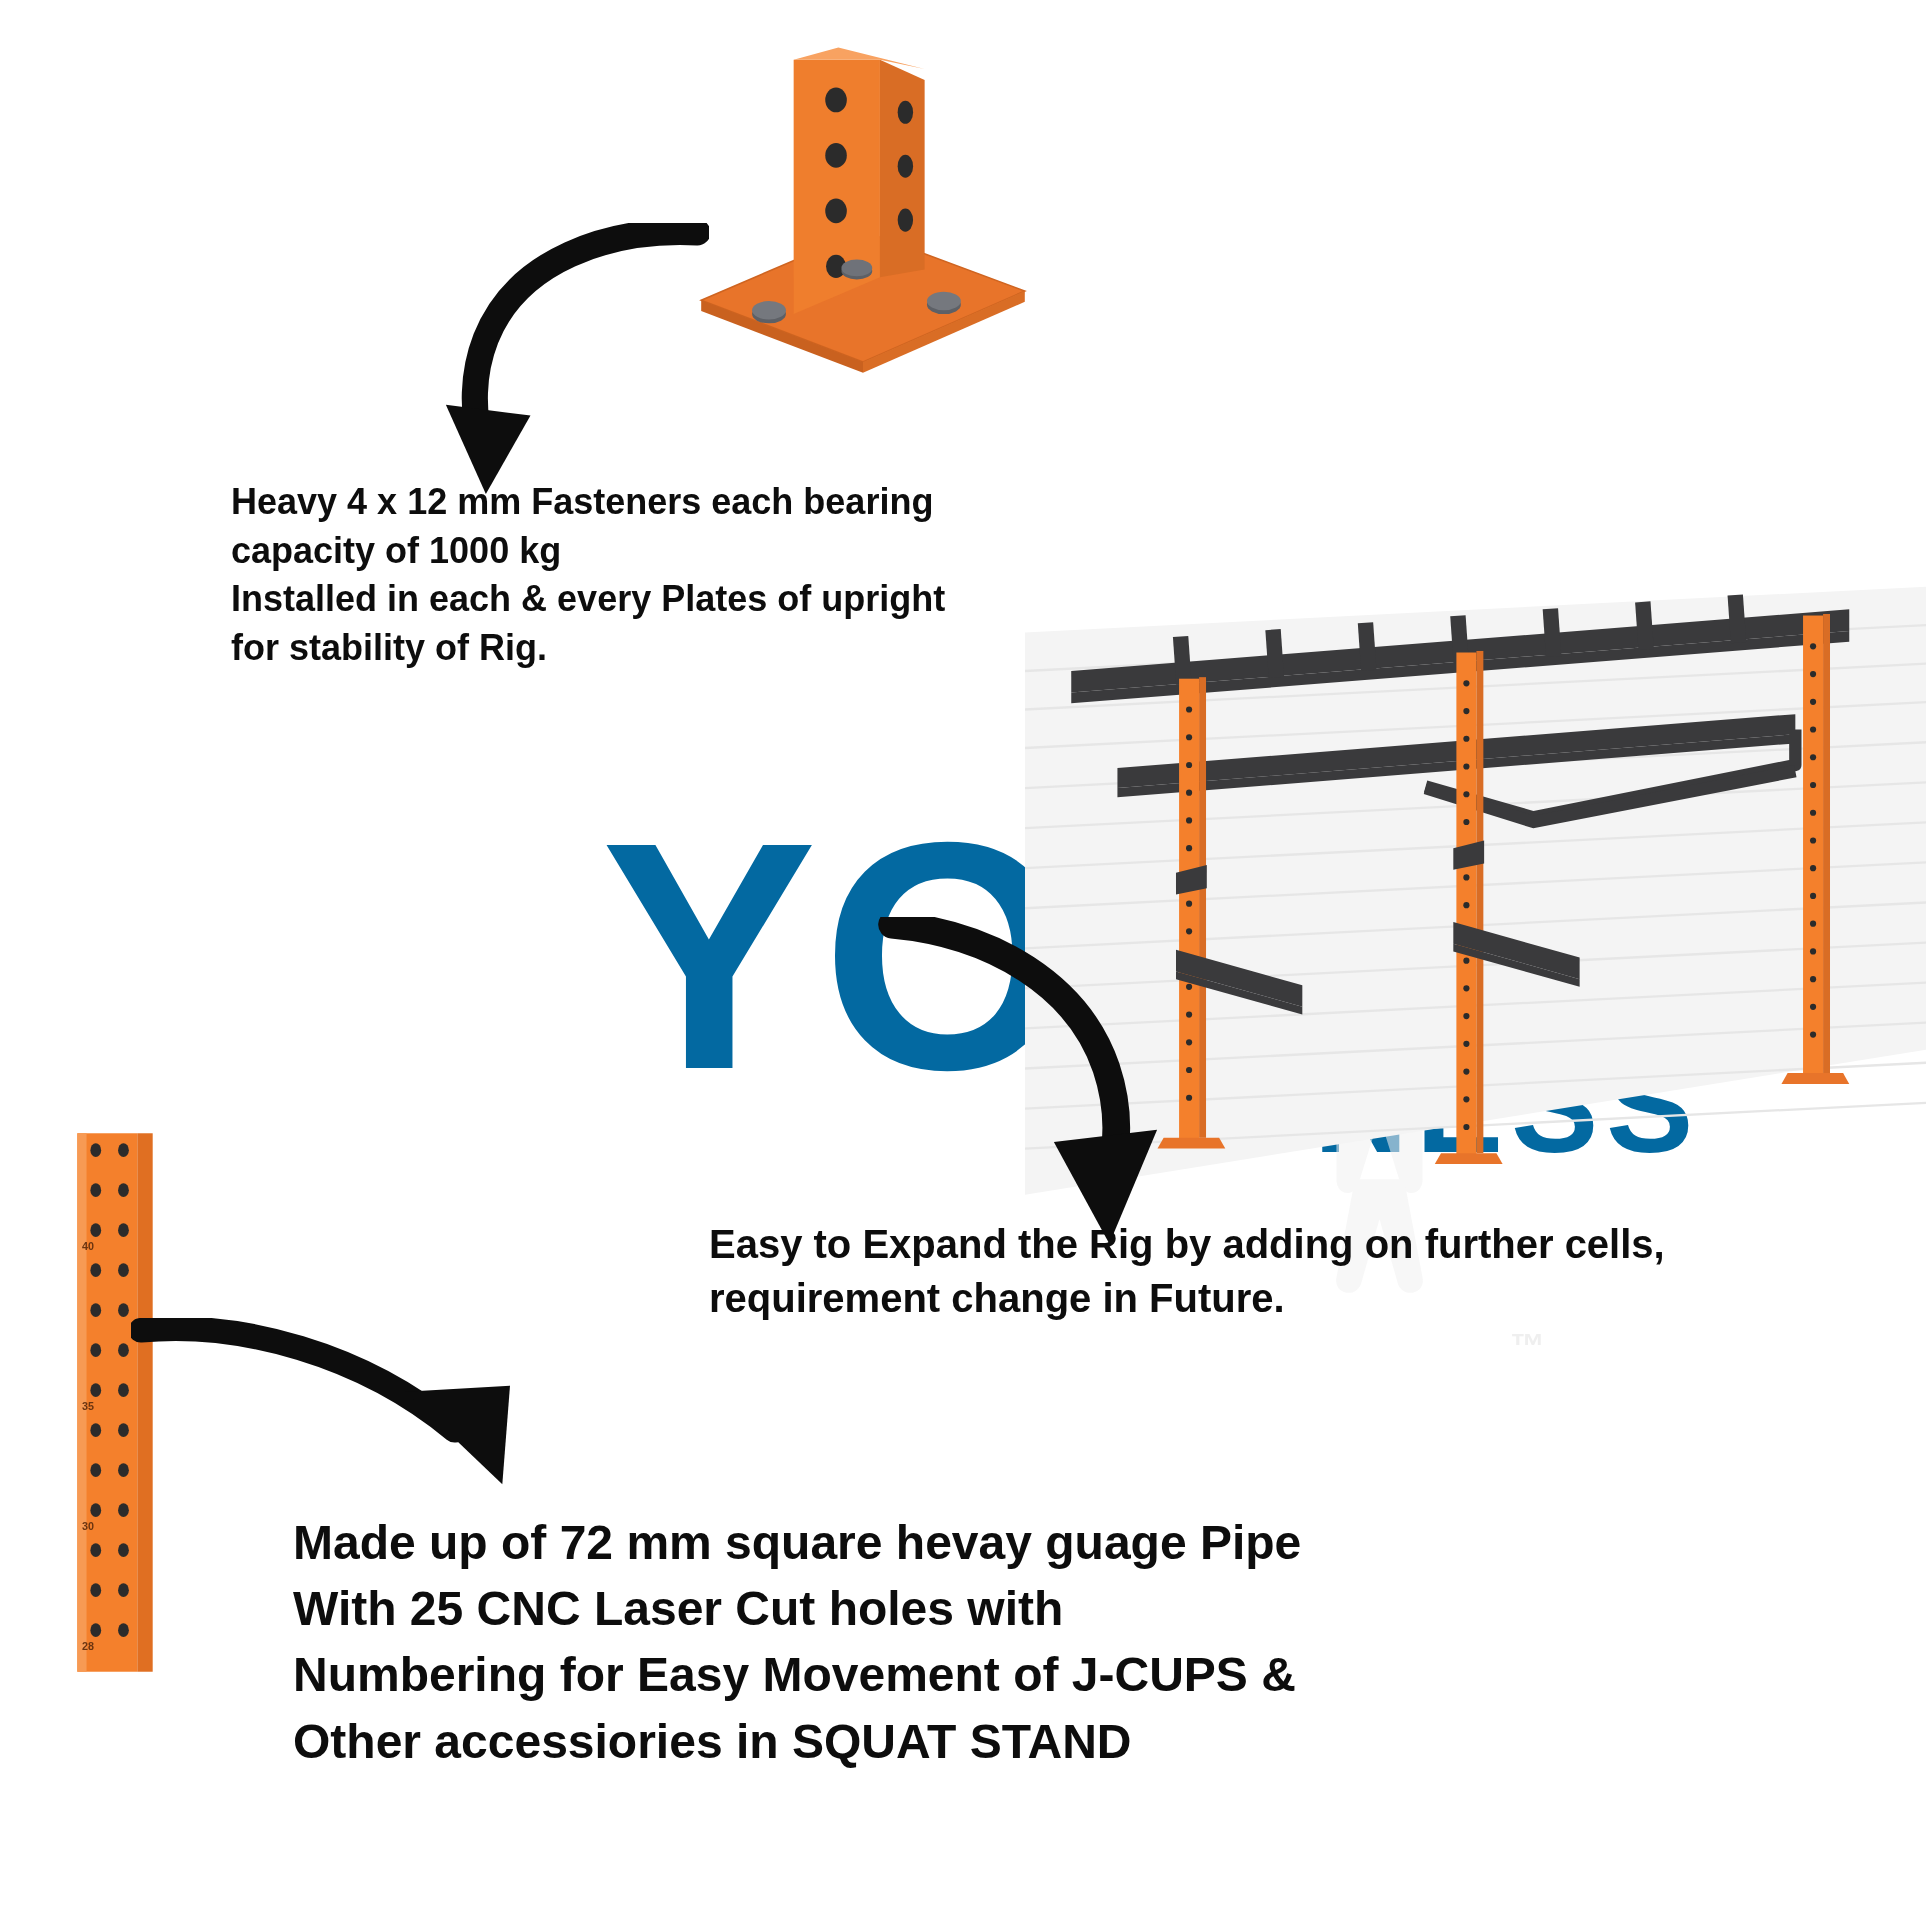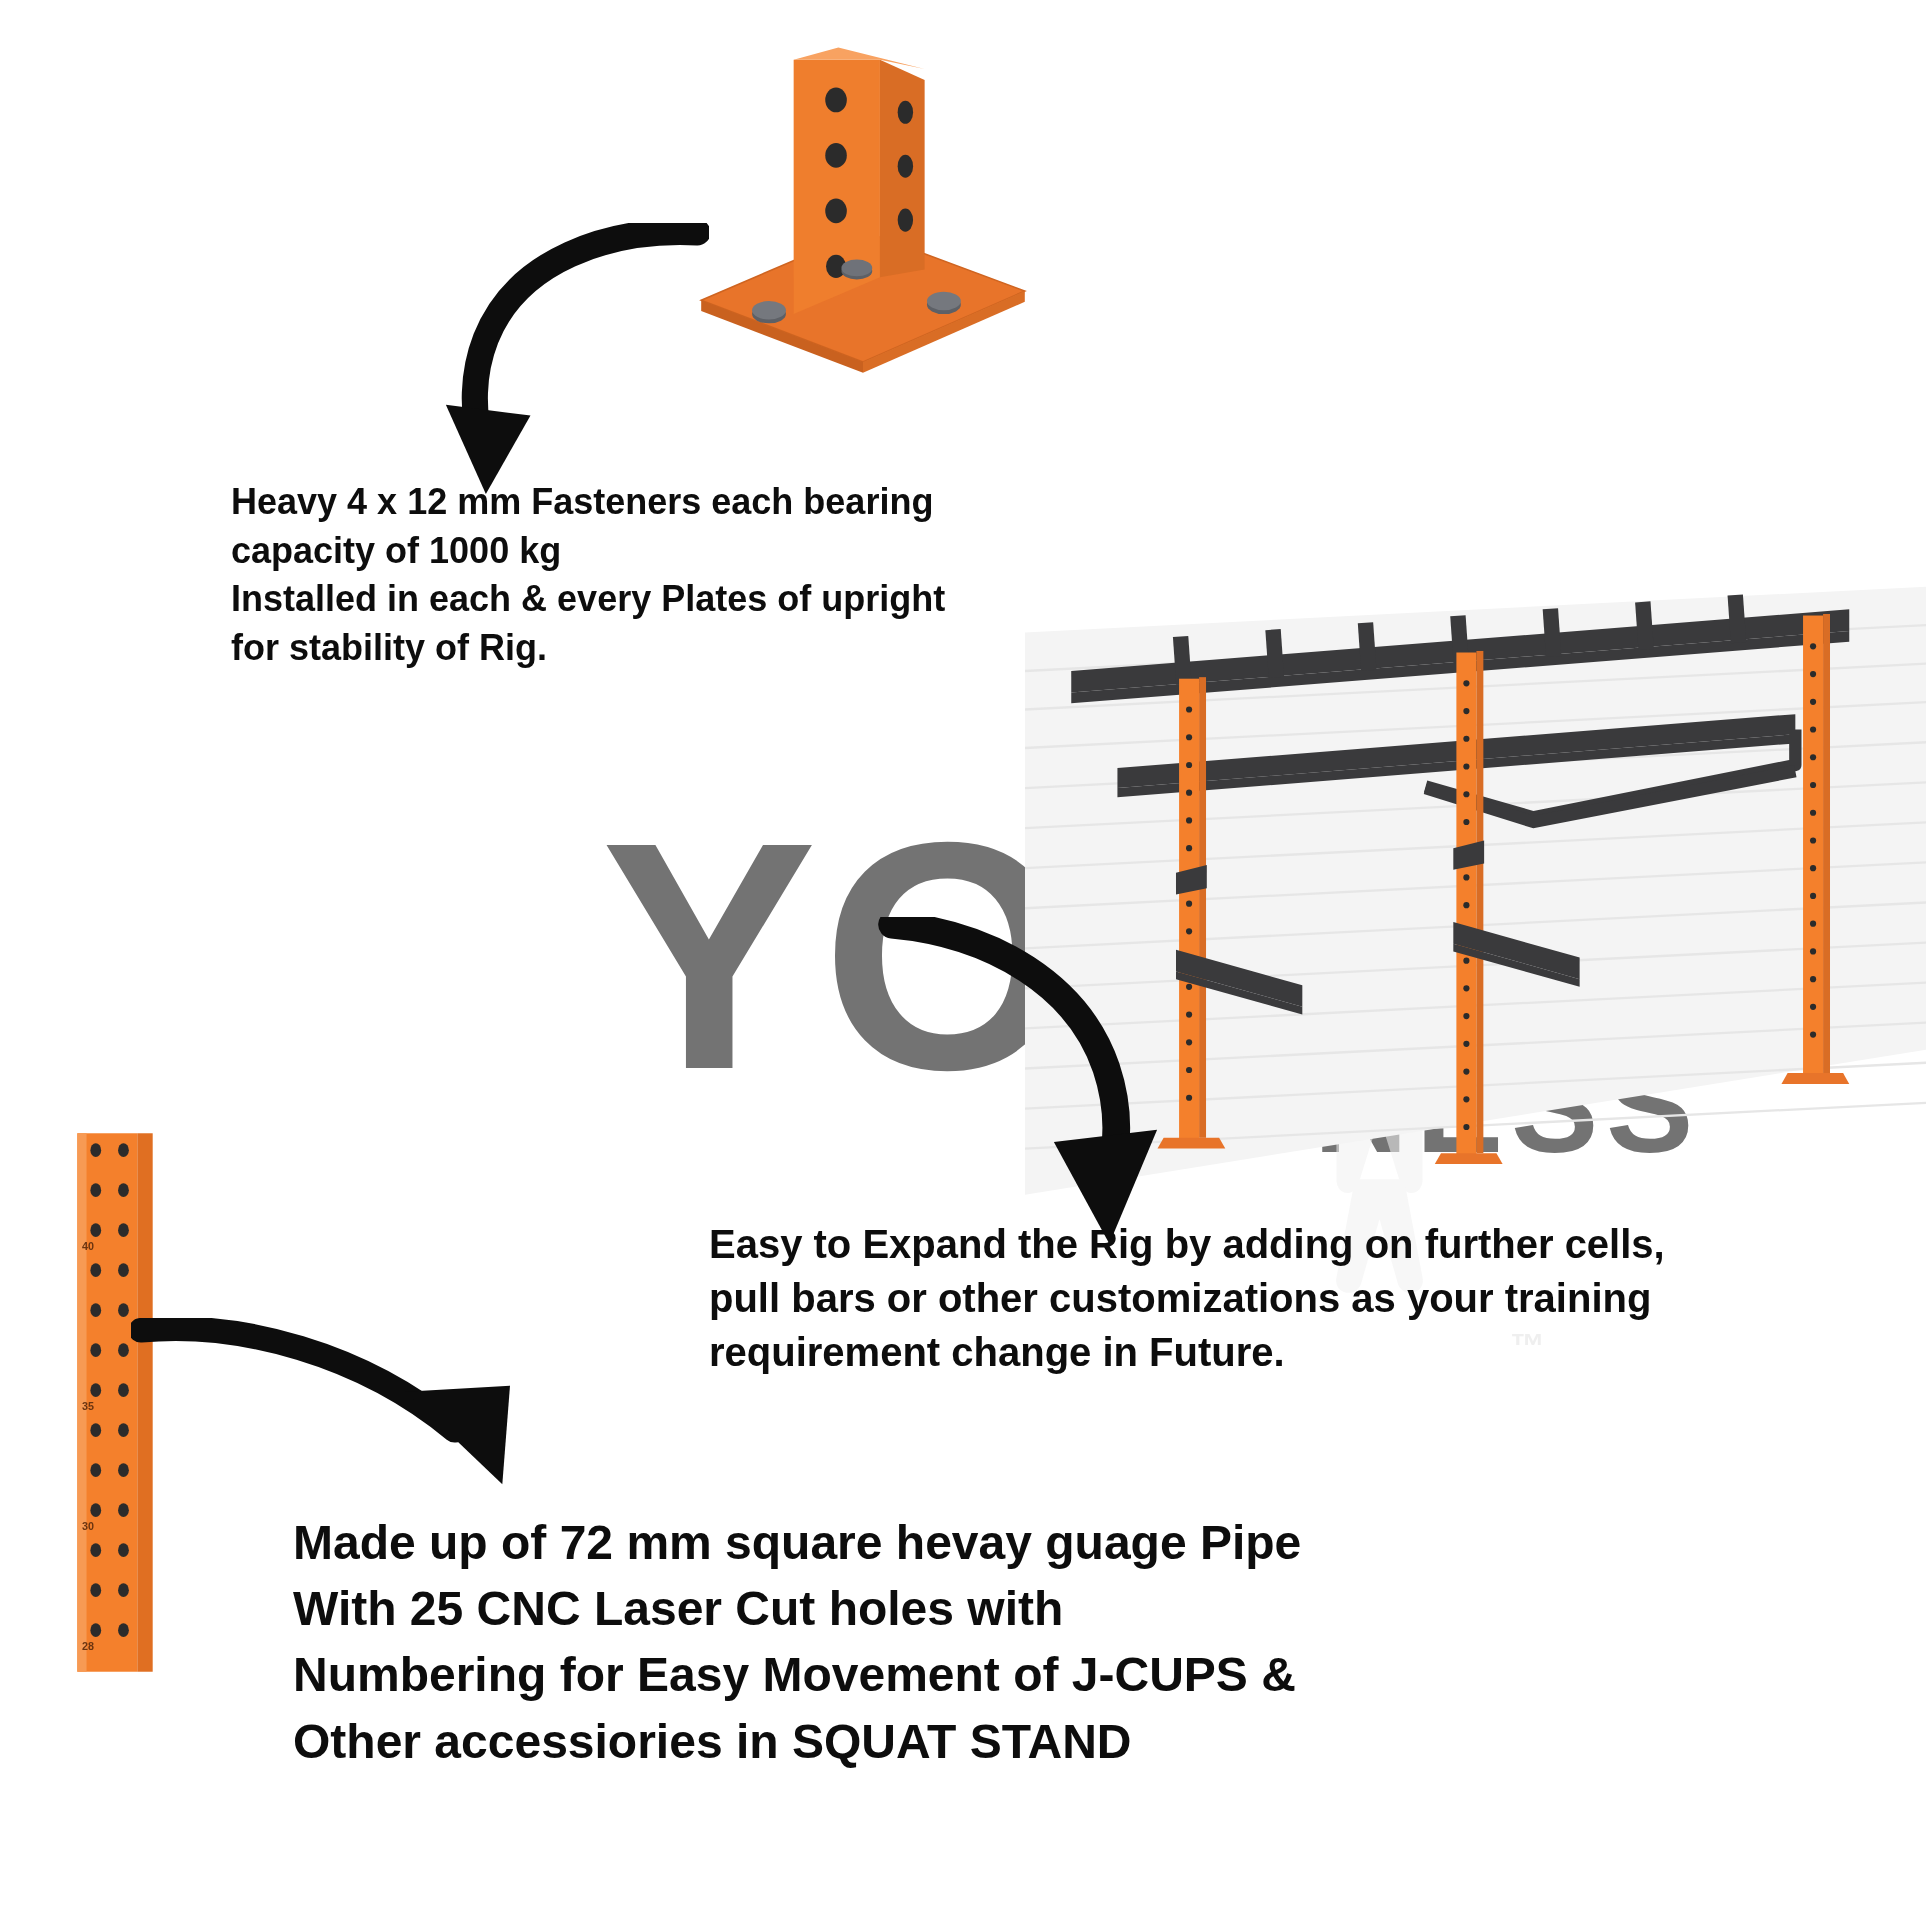--- a/index.html
+++ b/index.html
@@ -23,21 +23,21 @@
     top: 794px;
     width: 1079px;
     height: 539px;
     pointer-events: none;
     z-index: 1;
   }
   .wm-text {
     position: absolute;
     font-family: "Liberation Sans", sans-serif;
     font-weight: bold;
-    color: #737373;
+    color: #0369a1;
     letter-spacing: 4.6px;
   }
   .wm-main {
     left: 0;
     top: 0;
     font-size: 324px;
     line-height: 324px;
   }
   .wm-sub {
     left: 493px;
@@ -313,21 +313,20 @@
   </g>
 </svg>
 
 <svg class="arrow" id="arrow-middle" viewBox="0 0 420 440">
   <path d="M18 10 C150 22 260 90 296 196 C312 244 312 290 302 330" stroke="#0d0d0d" stroke-width="36" fill="none" stroke-linecap="round"></path>
   <polygon points="228,292 362,276 300,424" fill="#0d0d0d"></polygon>
 </svg>
 
 <div class="caption" id="caption-expand">
   <span class="line">Easy to Expand the Rig by adding on further cells,</span>
-  <span class="line">pull bars or other customizations as your training</span>
   <span class="line">requirement change in Future.</span>
 </div>
 
 <svg class="upright" viewBox="0 0 130 700">
   <rect x="16" y="0" width="78" height="700" fill="#f4802c"></rect>
   <rect x="94" y="0" width="20" height="700" fill="#e06f22"></rect>
   <rect x="16" y="0" width="12" height="700" fill="#f79a54"></rect>
 
   <g fill="#2b2b2b">
     <ellipse cx="40" cy="22" rx="7" ry="9"></ellipse>

